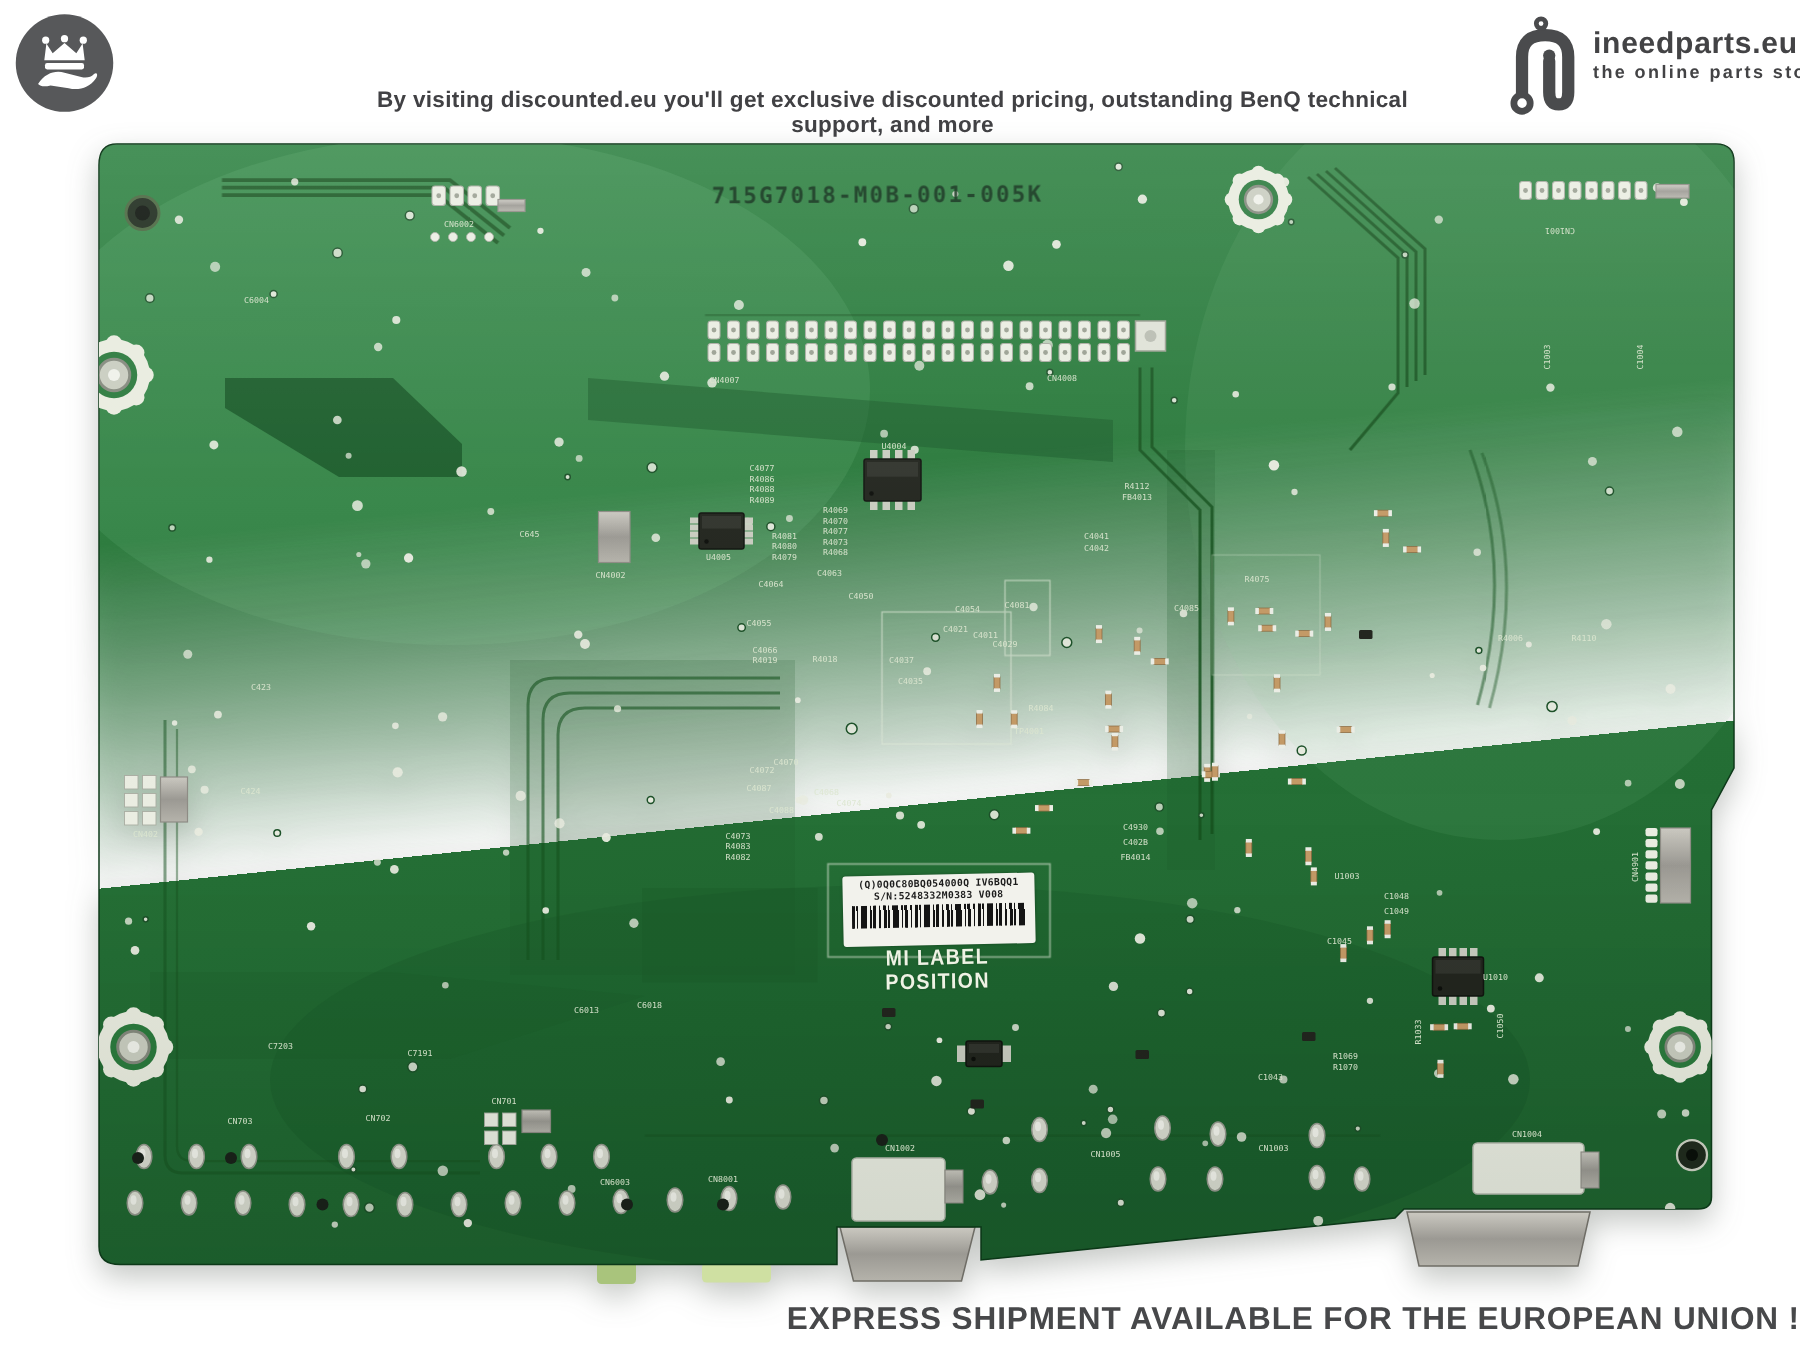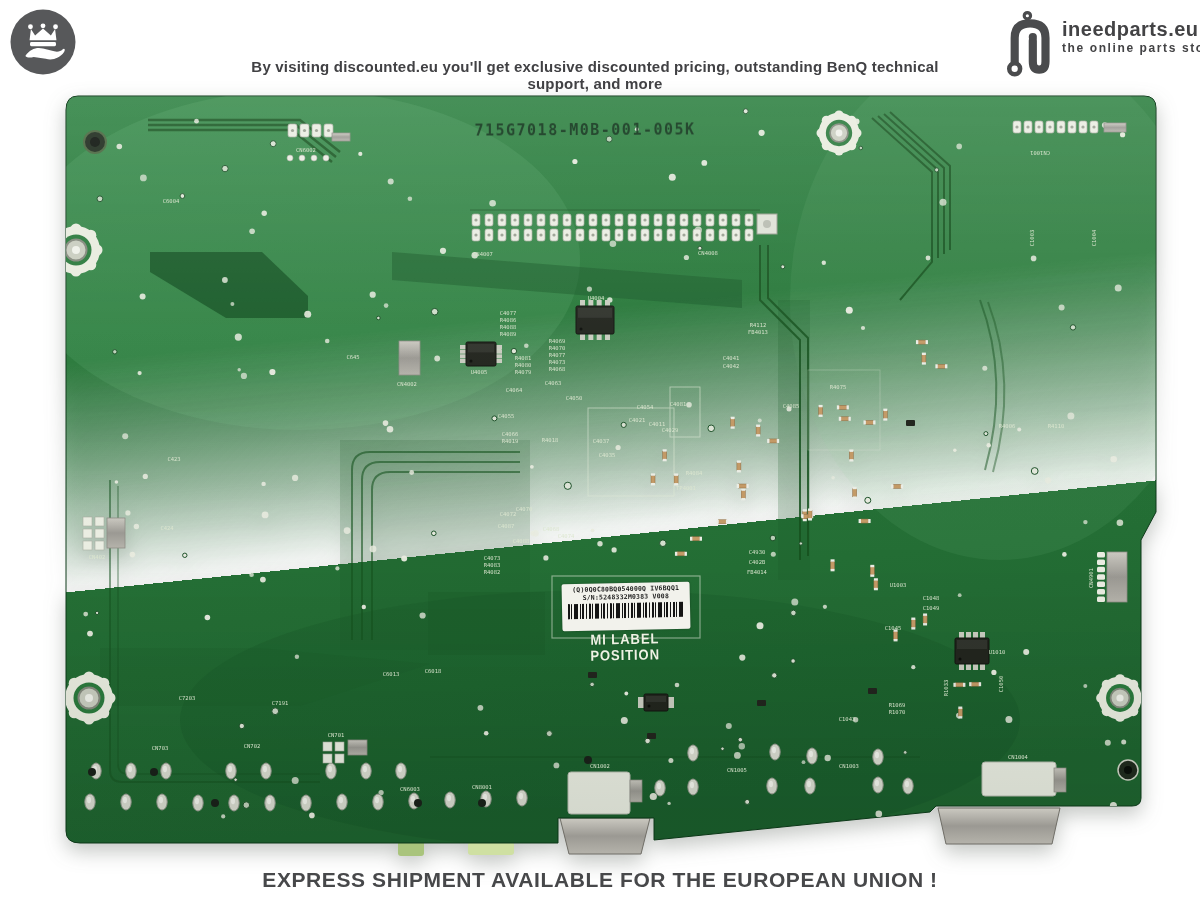--- a/index.html
+++ b/index.html
@@ -6,21 +6,21 @@
     font-family:"Liberation Sans",sans-serif;position:relative;}
   #page{position:absolute;inset:0;width:1200px;height:900px;}
   
   .promo{position:absolute;left:225px;top:58px;width:740px;font-size:15px;font-weight:bold;
     color:#414144;letter-spacing:.2px;text-align:center;}
   .logo-circle{position:absolute;left:4px;top:4px;width:78px;height:78px;}
   .brand-logo{position:absolute;left:1002px;top:8px;width:196px;height:78px;}
   .brand-name{position:absolute;left:60px;top:10px;font-size:20px;font-weight:bold;color:#434345;letter-spacing:.5px;}
   .brand-tag{position:absolute;left:60px;top:33px;font-size:12px;font-weight:bold;color:#434345;letter-spacing:1.6px;white-space:nowrap;}
   
-  .footer{position:absolute;left:0;right:0;top:868px;text-align:center;font-size:21px;font-weight:bold;
+  .footer{position:absolute;left:0;right:0;top:868px;text-align:right;font-size:21px;font-weight:bold;
     color:#47484a;letter-spacing:.6px;}
   
   #pcb{position:absolute;left:0;top:0;filter:drop-shadow(0 8px 10px rgba(60,70,60,.30));}
   
   .board-title{position:absolute;left:455px;top:121px;width:260px;text-align:center;
     font-family:"DejaVu Sans Mono",monospace;font-weight:bold;font-size:15px;letter-spacing:1.5px;
     color:#223f2b;opacity:.88;transform:rotate(-.3deg);}
   .mi-label{position:absolute;left:562px;top:583px;width:128px;height:47px;background:#f2f2ec;
     border-radius:2px;transform:rotate(-1.2deg);box-shadow:0 0 2px rgba(0,0,0,.35);
     text-align:center;padding-top:3px;box-sizing:border-box;}

